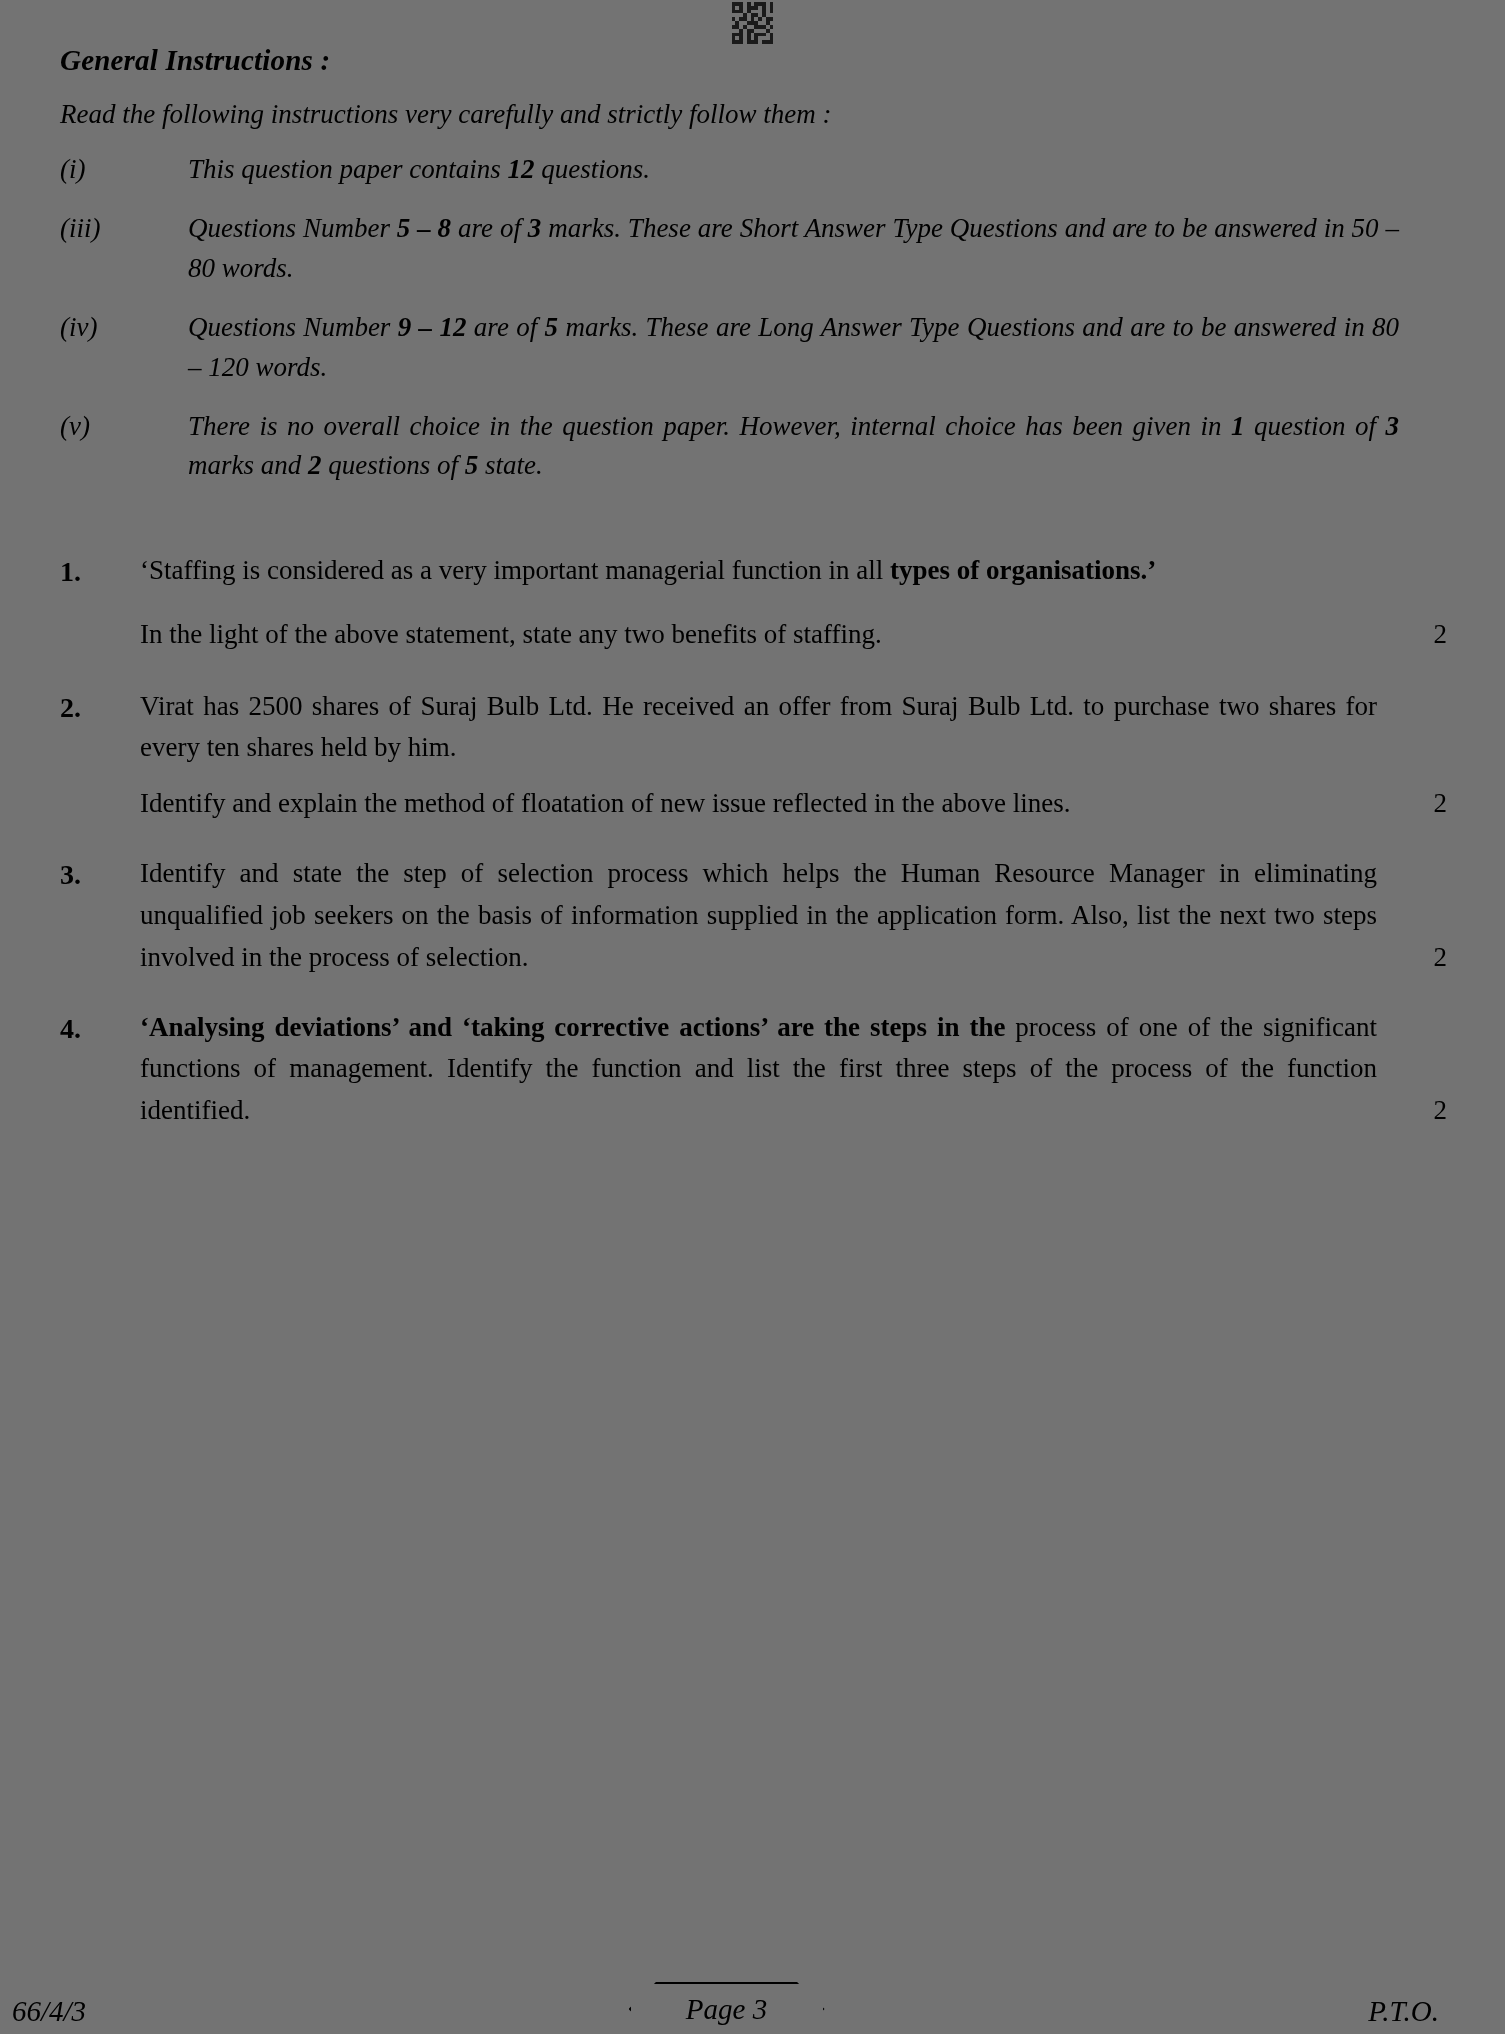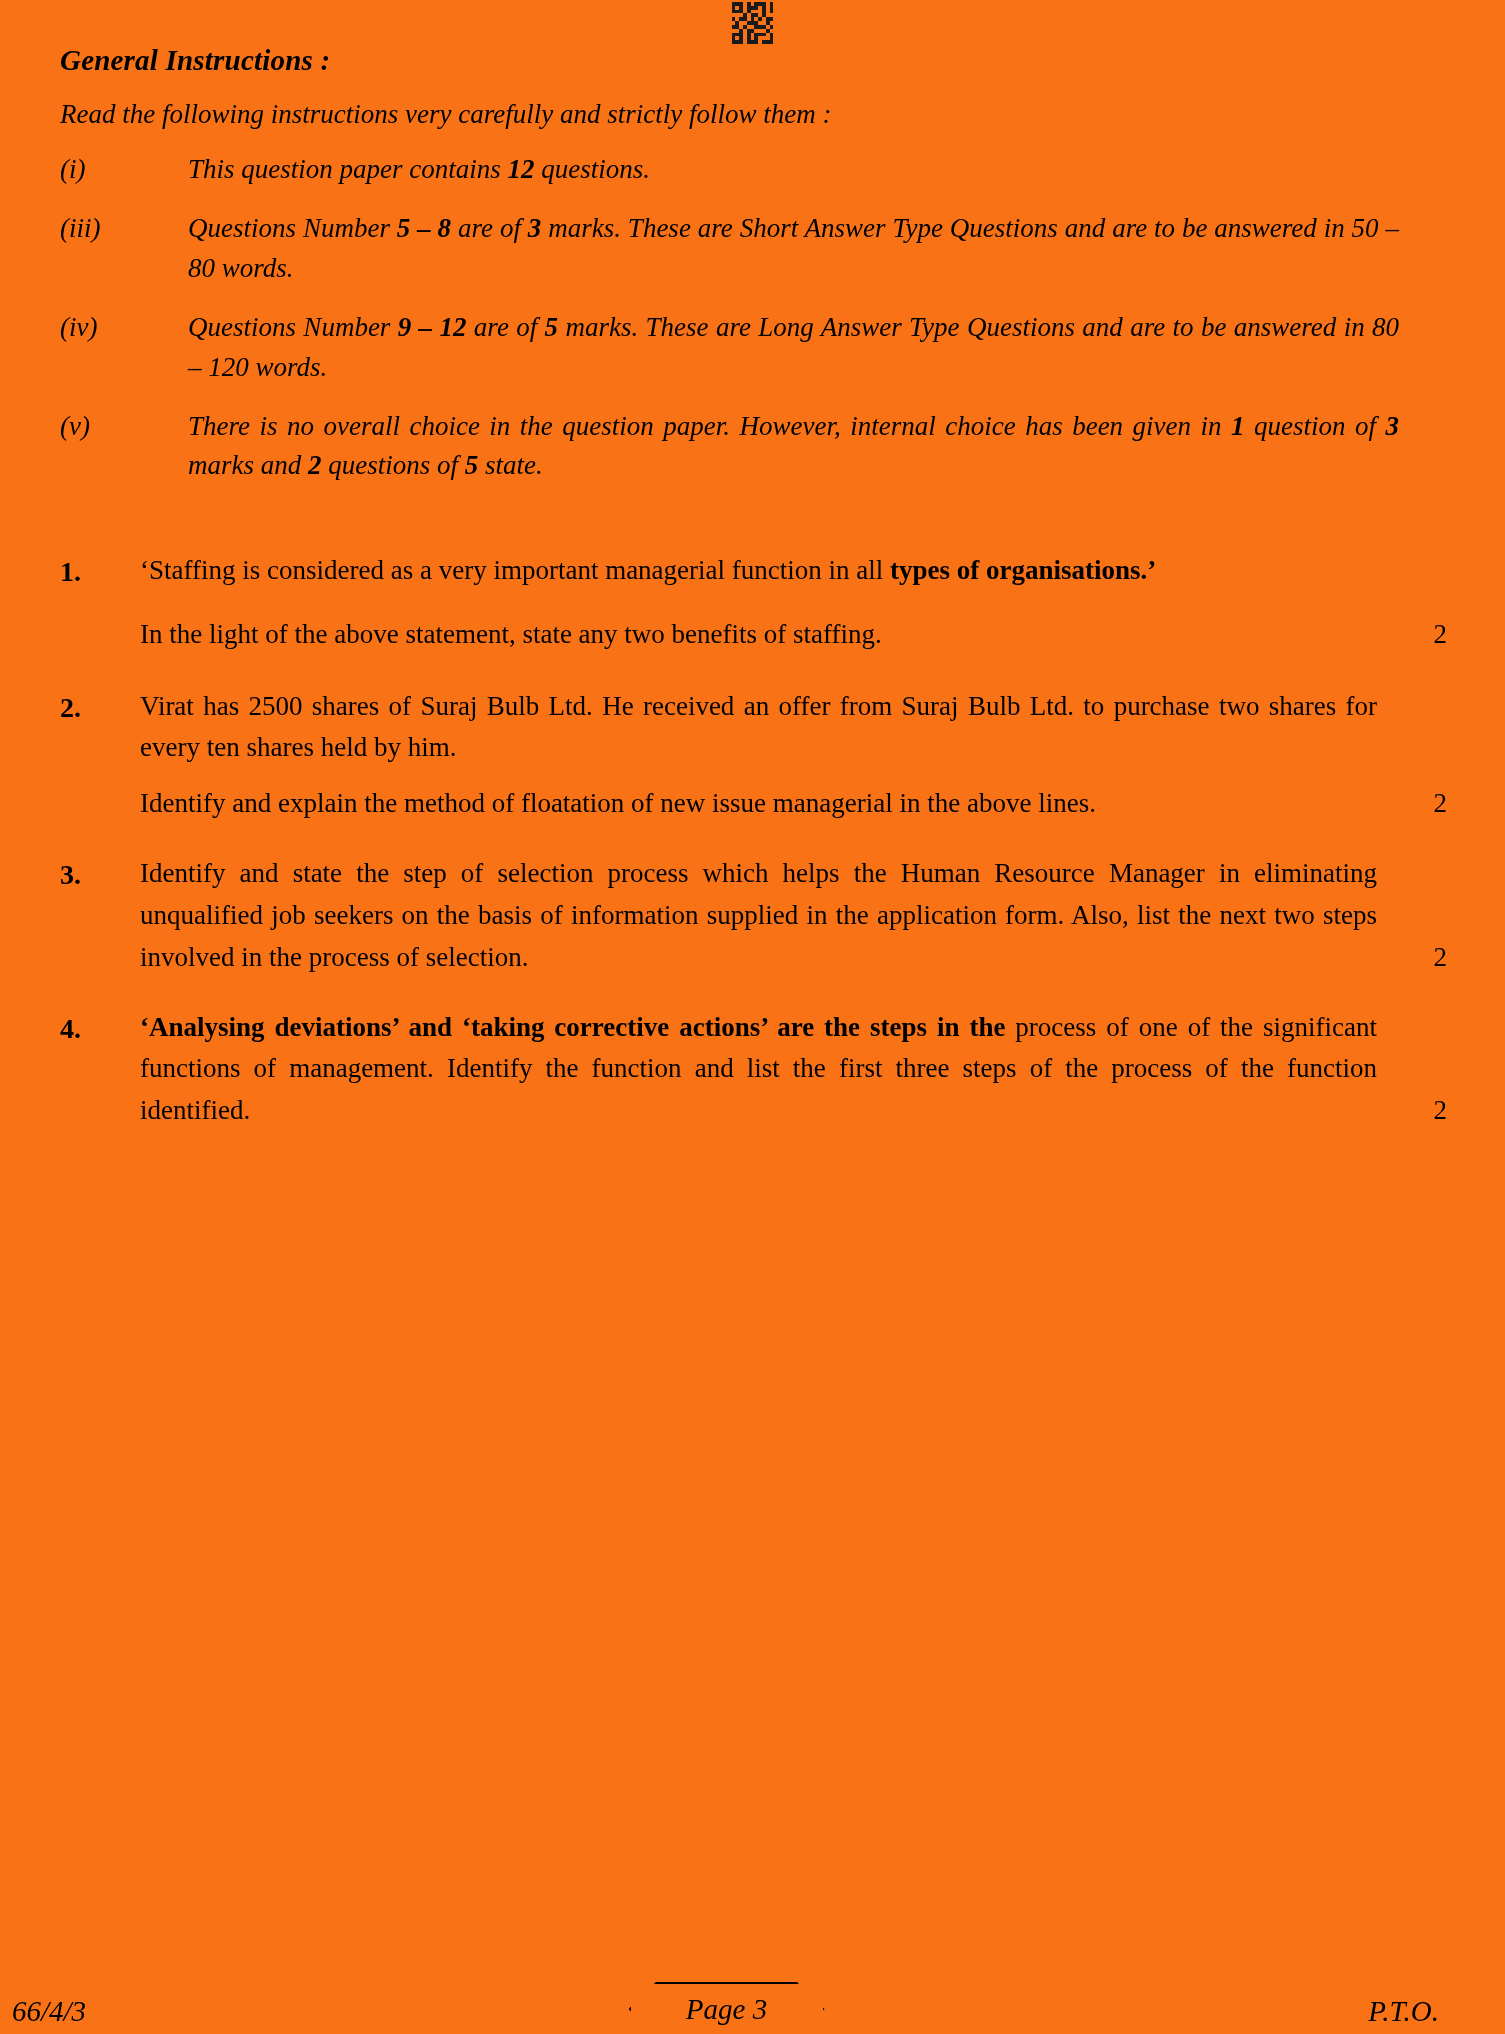--- a/index.html
+++ b/index.html
@@ -4,21 +4,21 @@
 <style>
   html, body {
     margin: 0;
     padding: 0;
     background: #ffffff;
   }
   .page {
     position: relative;
     width: 1505px;
     height: 2034px;
-    background: #f97316;
+    background: #737373;
     font-family: "Liberation Serif", serif;
     color: #000000;
     overflow: hidden;
     box-sizing: border-box;
     padding: 0 58px;
   }
 
   
   .qr-wrap {
     position: absolute;
@@ -324,21 +324,21 @@
       </div>
       <div class="para spaced">In the light of the above statement, state any two benefits of staffing.</div>
       <div class="marks" style="bottom:0;">2</div>
     </div>
   </div>
 
   <div class="q" style="margin-top:30px;">
     <div class="qnum">2.</div>
     <div class="qbody">
       <div class="para">Virat has 2500 shares of Suraj Bulb Ltd. He received an offer from Suraj Bulb Ltd. to purchase two shares for every ten shares held by him.</div>
-      <div class="para">Identify and explain the method of floatation of new issue managerial in the above lines.</div>
+      <div class="para">Identify and explain the method of floatation of new issue reflected in the above lines.</div>
       <div class="marks" style="bottom:0;">2</div>
     </div>
   </div>
 
   <div class="q" style="margin-top:28px;">
     <div class="qnum">3.</div>
     <div class="qbody">
       <div class="para">Identify and state the step of selection process which helps the Human Resource Manager in eliminating unqualified job seekers on the basis of information supplied in the application form. Also, list the next two steps involved in the process of selection.</div>
       <div class="marks" style="bottom:0;">2</div>
     </div>

